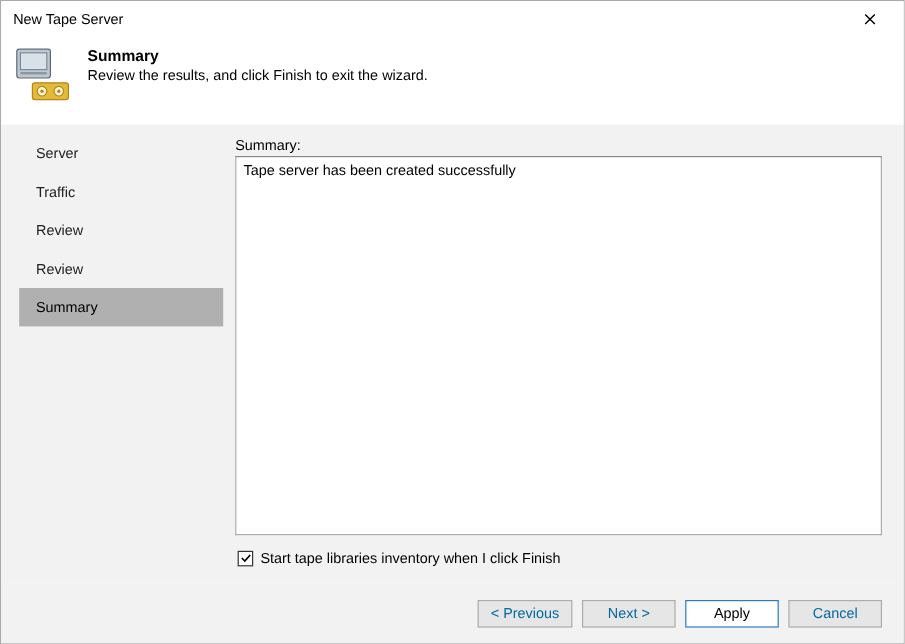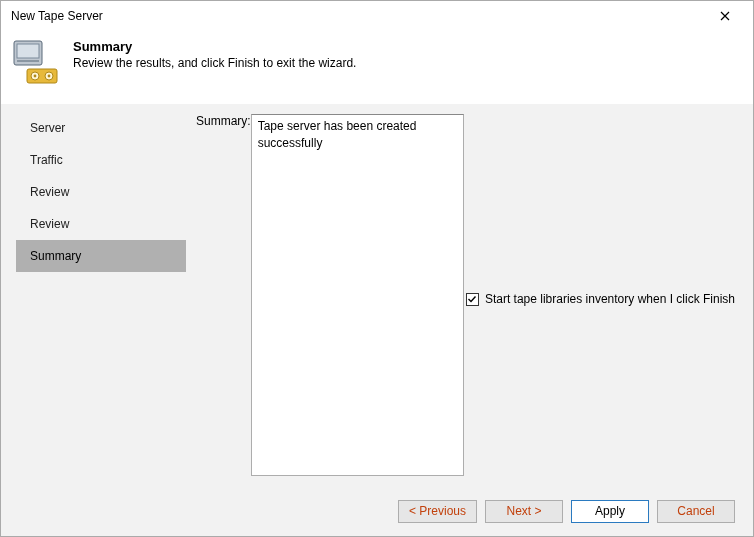--- a/index.html
+++ b/index.html
@@ -73,21 +73,21 @@
   }
   .step.active {
     background: #b0b0b0;
     color: #000;
   }
 
   .main {
     flex: 1;
     padding: 10px 18px 10px 10px;
     display: flex;
-    flex-direction: row;
+    flex-direction: column;
     justify-content: space-between;
   }
   .summary-label {
     font-size: 12px;
     margin-bottom: 2px;
   }
   .summary-box {
     flex: 1;
     background: #fff;
     border: 1px solid #adadad;
@@ -120,21 +120,21 @@
     justify-content: flex-end;
     gap: 8px;
     padding: 0 18px;
   }
   .btn {
     min-width: 78px;
     height: 23px;
     border: 1px solid #adadad;
     background: #e6e6e6;
     font-size: 12px;
-    color: #c2410c;
+    color: #0369a1;
     display: flex;
     align-items: center;
     justify-content: center;
     cursor: default;
     padding: 0 10px;
   }
   .btn.primary {
     border: 1px solid #2a7ac0;
     background: #fff;
     color: #000;

